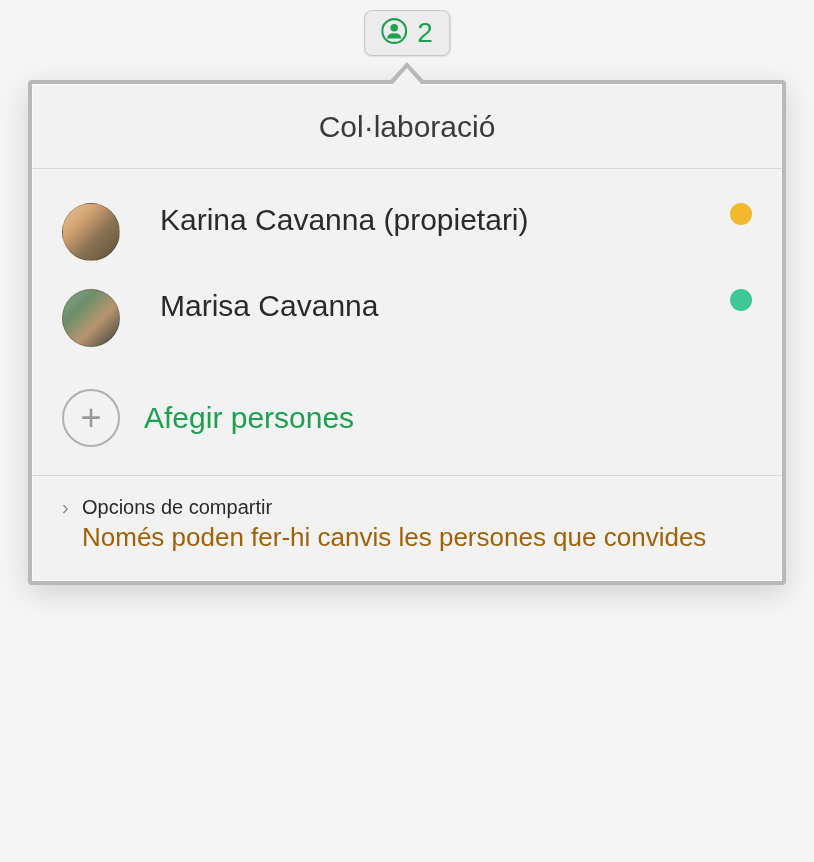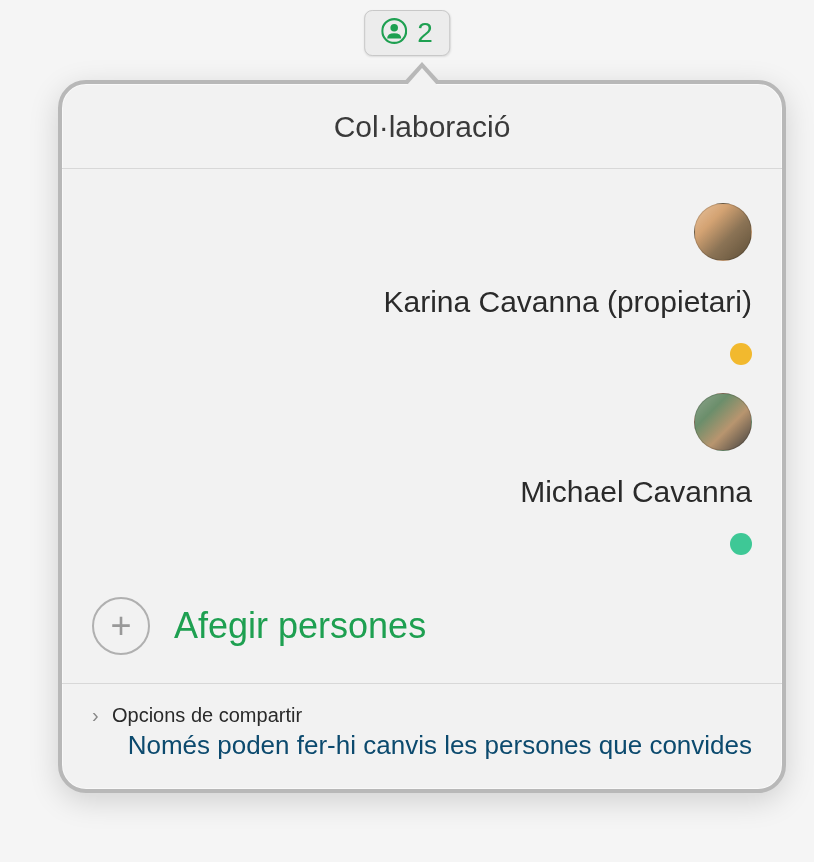--- a/index.html
+++ b/index.html
@@ -36,25 +36,24 @@
       color: #1ea051;
       font-size: 28px;
       font-weight: 400;
     }
     .popover {
       position: absolute;
       top: 80px;
       left: 28px;
       right: 28px;
       background: #f2f2f2;
-      border-radius: 28px;
+      border-radius: 4px;
       border: 4px solid #b8b8b8;
       box-shadow: 0 8px 30px rgba(0,0,0,0.15), inset 0 0 0 1px rgba(255,255,255,0.5);
       overflow: visible;
-      margin-left: 30px;
     }
     .popover-arrow {
       position: absolute;
       top: -22px;
       left: 50%;
       transform: translateX(-50%);
       width: 0;
       height: 0;
       border-left: 20px solid transparent;
       border-right: 20px solid transparent;
@@ -76,24 +75,23 @@
       padding: 26px 0 24px;
       font-size: 30px;
       color: #3a3a3a;
       border-bottom: 1px solid #d8d8d8;
     }
     .participants {
       padding: 20px 30px 10px;
     }
     .participant-row {
       display: flex;
-      align-items: flex-end;
+      align-items: flex-start;
       padding: 14px 0;
-      gap: 24px;
-      flex-direction: column;
+      gap: 40px;
     }
     .avatar {
       width: 58px;
       height: 58px;
       border-radius: 50%;
       flex-shrink: 0;
       border: 1px solid rgba(0,0,0,0.15);
     }
     .avatar-1 {
       background: linear-gradient(135deg, #e8c39e 0%, #d4a373 30%, #8b7355 60%, #5d4e37 100%);
@@ -132,21 +130,21 @@
       justify-content: center;
       flex-shrink: 0;
     }
     .add-plus {
       font-size: 36px;
       color: #999;
       font-weight: 300;
       line-height: 1;
     }
     .add-label {
-      font-size: 36px;
+      font-size: 30px;
       color: #1ea051;
     }
     .share-section {
       border-top: 1px solid #d8d8d8;
       padding: 20px 30px 26px;
     }
     .share-header {
       display: flex;
       align-items: center;
       gap: 4px;
@@ -157,25 +155,24 @@
       font-size: 20px;
       display: inline-block;
       width: 16px;
     }
     .share-title {
       font-size: 20px;
       color: #2a2a2a;
     }
     .share-subtitle {
       font-size: 26px;
-      color: #0c4a6e;
+      color: #a16207;
       margin-left: 20px;
       margin-top: 2px;
       line-height: 1.3;
-      text-align: right;
     }
   </style>
 </head>
 <body>
 
 <div class="toolbar-button">
   <span>
     <svg class="person-svg" viewBox="0 0 24 24">
       <circle cx="12" cy="12" r="11" fill="none" stroke="#1ea051" stroke-width="2"></circle>
       <circle cx="12" cy="9" r="3.5" fill="#1ea051"></circle>
@@ -191,21 +188,21 @@
   <div class="popover-header">Col·laboració</div>
 
   <div class="participants">
     <div class="participant-row">
       <div class="avatar avatar-1"></div>
       <div class="participant-name">Karina Cavanna (propietari)</div>
       <div class="status-dot" style="background:#f2b92e"></div>
     </div>
     <div class="participant-row">
       <div class="avatar avatar-3"></div>
-      <div class="participant-name">Michael Cavanna</div>
+      <div class="participant-name">Marisa Cavanna</div>
       <div class="status-dot" style="background:#3ec896"></div>
     </div>
   </div>
 
   <div class="add-row">
     <div class="add-icon">
       <span class="add-plus">+</span>
     </div>
     <div class="add-label">Afegir persones</div>
   </div>

